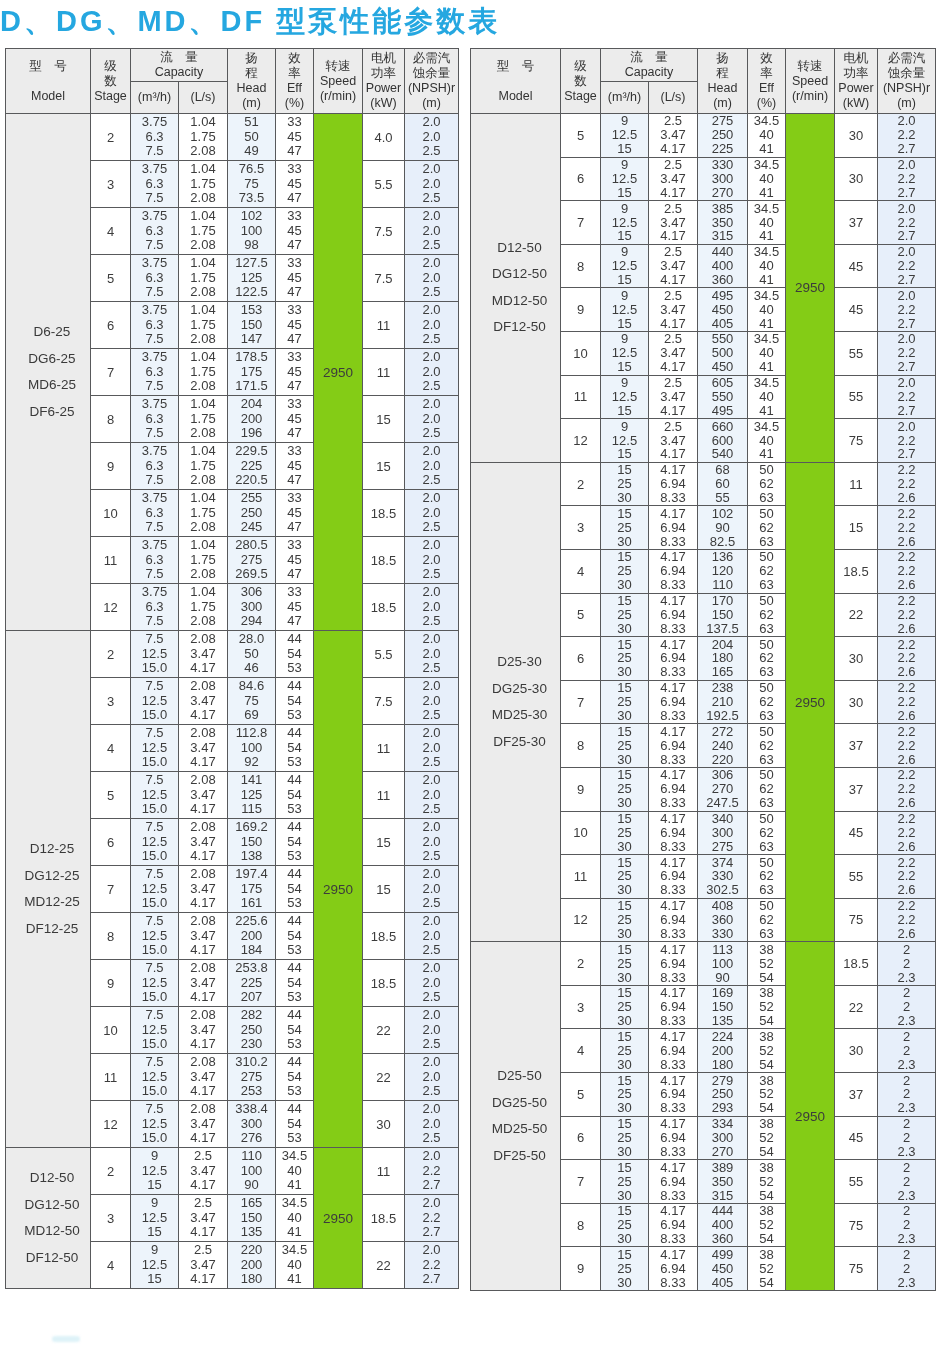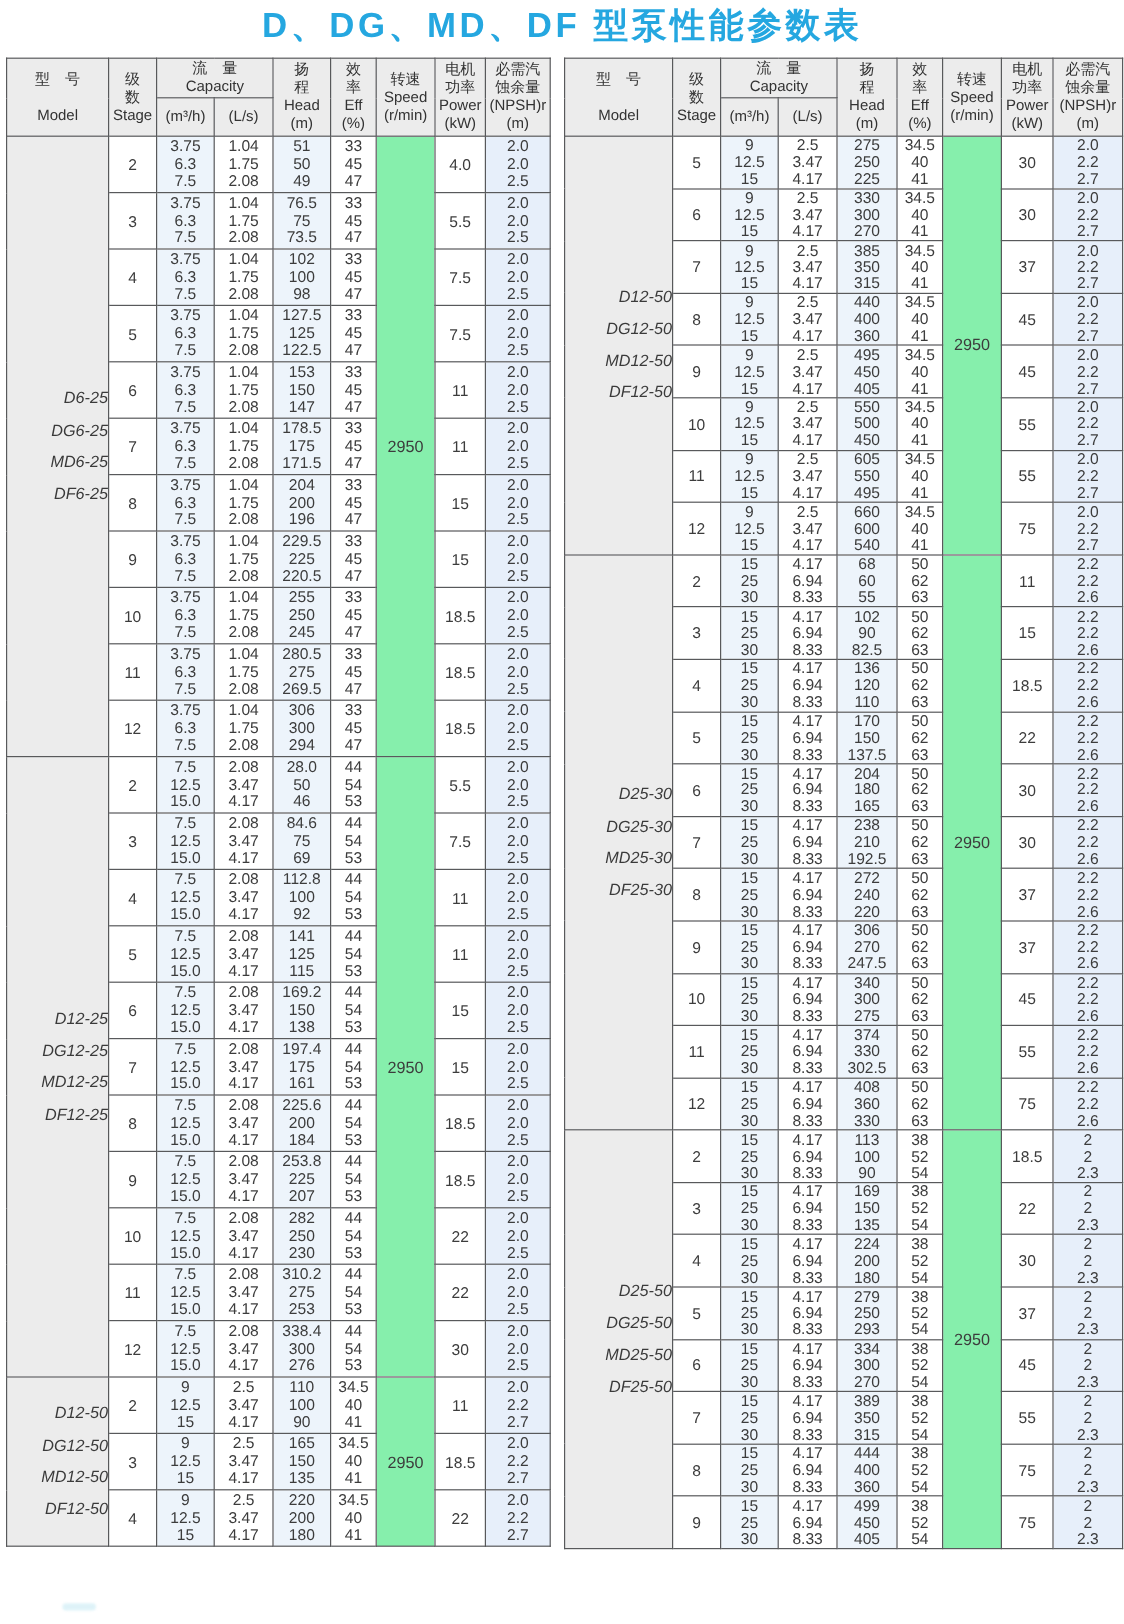--- a/index.html
+++ b/index.html
@@ -4,21 +4,21 @@
 <style>
   html,body { margin:0; padding:0; }
   body {
     width:937px; height:1353px; background:#ffffff; position:relative;
     font-family:"Liberation Sans","DejaVu Sans",sans-serif;
     color:#3c3c3c;
     overflow:hidden;
   }
   .title {
     position:absolute; top:2px; left:0; right:0; margin:0;
-    text-align:center; font-size:29px; font-weight:bold;
+    text-align:left; font-size:29px; font-weight:bold;
     color:#25a7e0; letter-spacing:3px;
   }
   .tables { position:absolute; top:48px; left:5px; width:930px; }
   table {
     border-collapse:collapse; table-layout:fixed;
     border:1px solid #15803d;
   }
   .t-left  { position:absolute; left:0;     top:0; width:453px; }
   .t-right { position:absolute; left:465px; top:0; width:465px; }
   th, td {
@@ -33,28 +33,27 @@
   }
   .hrow1 { height:33px; }
   .hrow2 { height:32px; }
   tbody td { font-size:13px; }
   .t-left  tbody tr { height:47px; }
   .t-right tbody tr { height:43.6px; }
   td.vals { white-space:pre-line; }
   .t-left  td.vals { line-height:14.9px; }
   .t-right td.vals { line-height:13.9px; }
   td.model-cell {
-    background:#ececec; text-align:right; padding-left:8px;
+    background:#ececec; text-align:center; padding-left:8px;
     font-size:13.5px; line-height:26.5px !important; white-space:pre-line;
     color:#3a3a3a;
-    font-style:italic;
   }
   td.c-m3h, td.c-head { background:#edf4fb; }
   td.c-npsh { background:#e7effa;text-align:center; }
-  td.c-speed { background:#86efac; font-size:13.5px; }
+  td.c-speed { background:#84cc16; font-size:13.5px; }
   .watermark {
     position:absolute; left:52px; top:1336px; width:28px; height:6px;
     background:#c4e9f3; opacity:.55; border-radius:3px; filter:blur(1px);
   }
 </style>
 </head>
 <body>
 
 <h1 class="title">D、DG、MD、DF 型泵性能参数表</h1>
 

